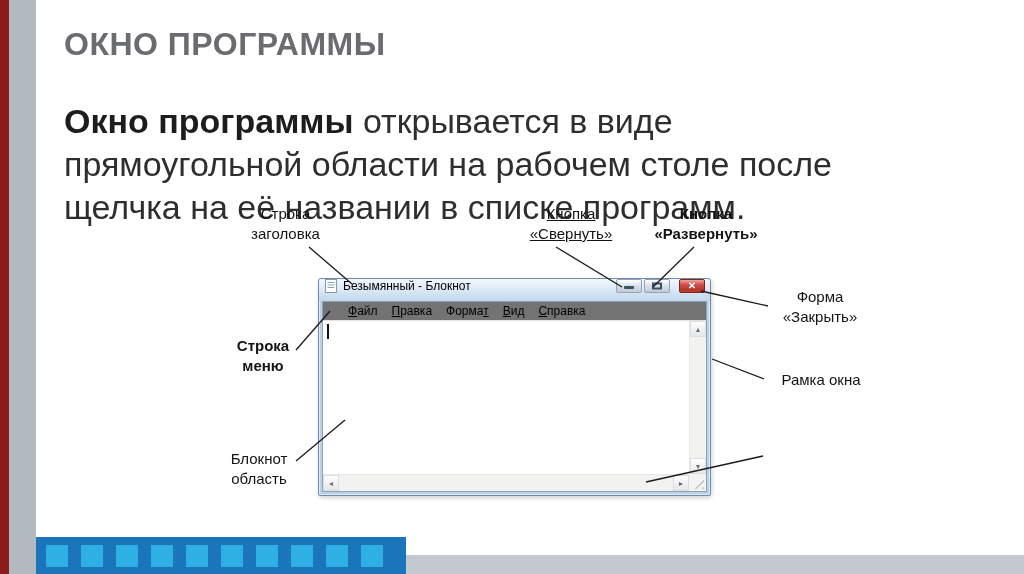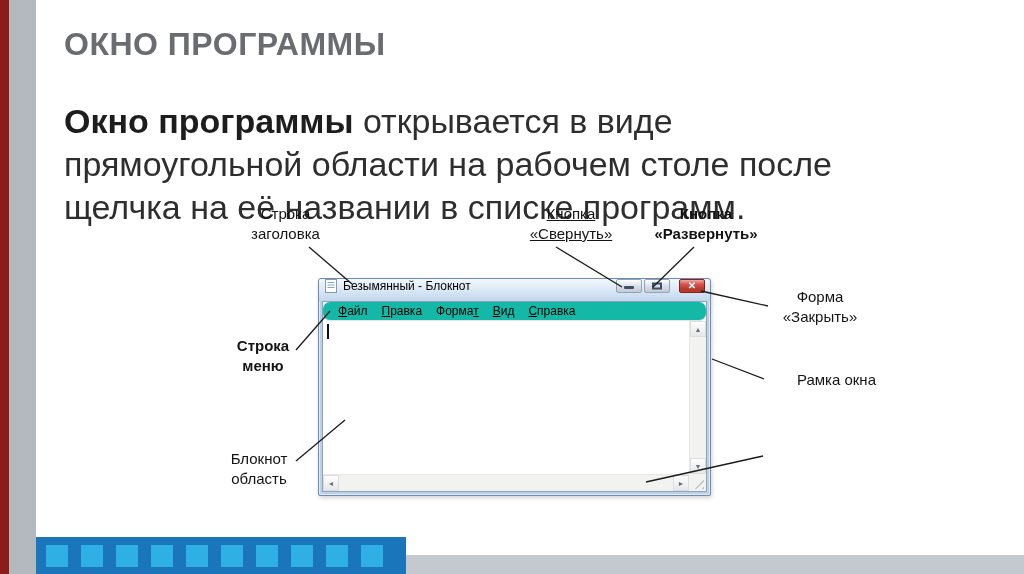--- a/index.html
+++ b/index.html
@@ -19,21 +19,21 @@
                 line-height: 1.26; color: #2E2E2E; }
   .body-par b { color: #1D1D1D; }
 
   
   .callout { position: absolute; font-size: 15px; color: #141414; text-align: center; line-height: 1.32; z-index: 3; }
   .co-title-bar { left: 238px; top: 204px; width: 95px; }
   .co-minimize  { left: 516px; top: 204px; width: 110px; text-decoration: underline; }
   .co-maximize  { left: 645px; top: 204px; width: 122px; font-weight: bold; }
   .co-close     { left: 770px; top: 287px; width: 100px; }
   .co-menu-bar  { left: 224px; top: 336px; width: 78px; font-weight: bold; }
-  .co-frame     { left: 766px; top: 370px; width: 110px; text-align: right; }
+  .co-frame     { left: 766px; top: 370px; width: 110px; text-align: center; }
   .co-work-area { left: 218px; top: 449px; width: 82px; }
   .co-scrollbar { left: 764px; top: 427px; width: 96px; }
 
   .lines { position: absolute; left: 0; top: 0; z-index: 2; pointer-events: none; }
   .lines line { stroke: #1a1a1a; stroke-width: 1.3; }
 
   
   .window { position: absolute; left: 318px; top: 278px; width: 393px; height: 218px; z-index: 1;
             background: #BCD0E8; border: 1px solid #6E8CAD; border-radius: 3px 3px 2px 2px;
             box-shadow: inset 0 0 0 1px rgba(255,255,255,.55), 1px 2px 4px rgba(0,0,0,.18); }
@@ -49,22 +49,22 @@
   .glyph-min { position: absolute; left: 50%; transform: translateX(-50%); bottom: 3px;
                width: 10px; height: 3px; background: #3D5166; border-radius: 1px; }
   .glyph-max { position: absolute; left: 50%; top: 50%; transform: translate(-50%,-50%);
                width: 10px; height: 7px; border: 2px solid #3D5166; }
   .win-btn.close { margin-left: 9px; border-color: #7E241C;
                    background: linear-gradient(180deg,#F0A8A0 0%,#D9534F 35%,#B03A2E 75%,#C0392B 100%); }
   .glyph-close { font-size: 10px; font-weight: bold; color: #fff; line-height: 12px; }
 
   .client { position: absolute; left: 3px; right: 3px; top: 22px; bottom: 3px; background: #fff;
             border: 1px solid #8FA3B8; display: flex; flex-direction: column; }
-  .menubar { height: 19px; flex: 0 0 auto; background: #14b8a6; border-bottom: 1px solid #E3E3E0;
-             display: flex; align-items: center; padding: 0 8px; font-size: 12px; color: #000; border-radius: 7px; }
+  .menubar { height: 19px; flex: 0 0 auto; background: #737373; border-bottom: 1px solid #E3E3E0;
+             display: flex; align-items: center; padding: 0 18px; font-size: 12px; color: #000; }
   .menu-item { padding: 2px 7px 3px; }
   .workspace { position: relative; flex: 1; background: #fff; }
   .caret { position: absolute; left: 4px; top: 3px; width: 2px; height: 15px; background: #111; }
 
   .vscroll { position: absolute; top: 0; right: 0; bottom: 17px; width: 17px; background: #F2F2F0;
              border-left: 1px solid #E8E8E6; }
   .hscroll { position: absolute; left: 0; right: 17px; bottom: 0; height: 17px; background: #F2F2F0;
              border-top: 1px solid #E8E8E6; }
   .sbtn { position: absolute; display: flex; align-items: center; justify-content: center;
           background: linear-gradient(180deg,#FEFEFE,#E6E7E9); border: 1px solid #DCDDDF;

